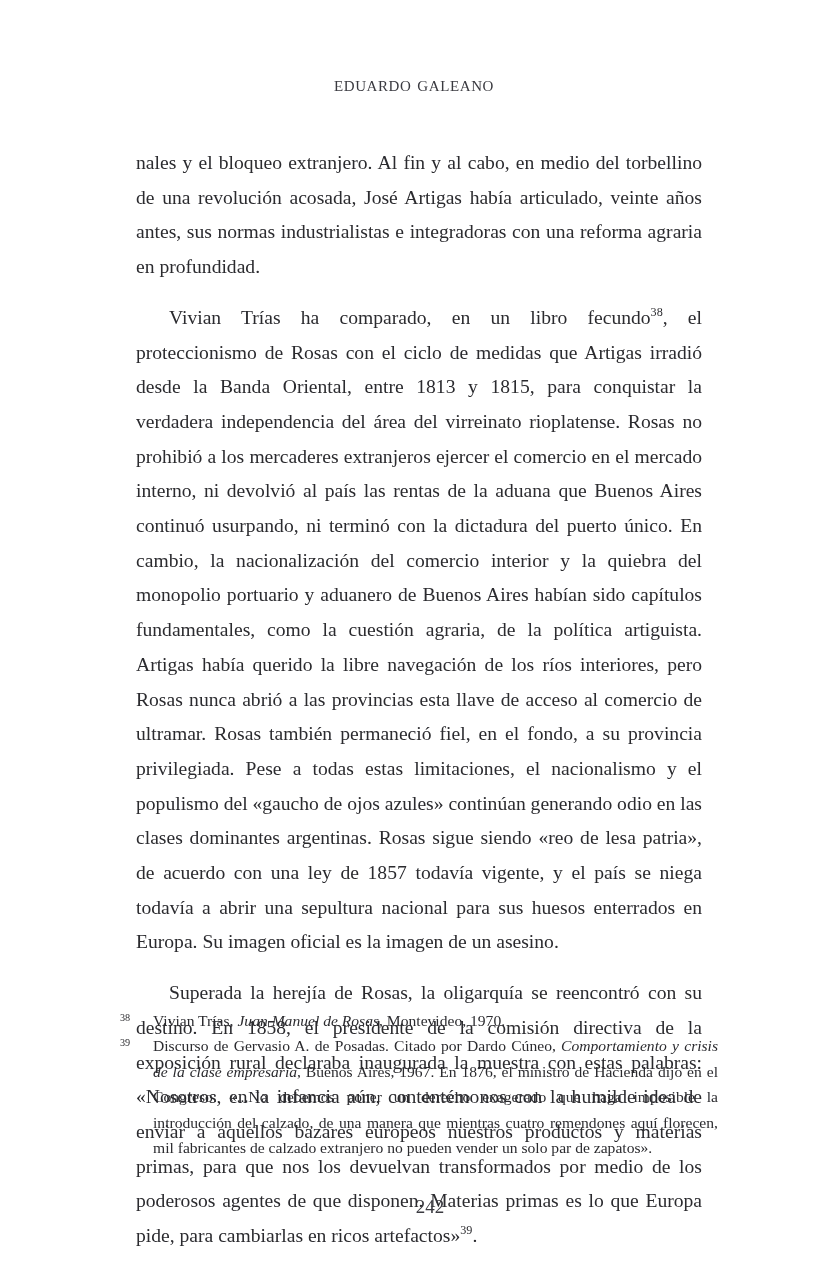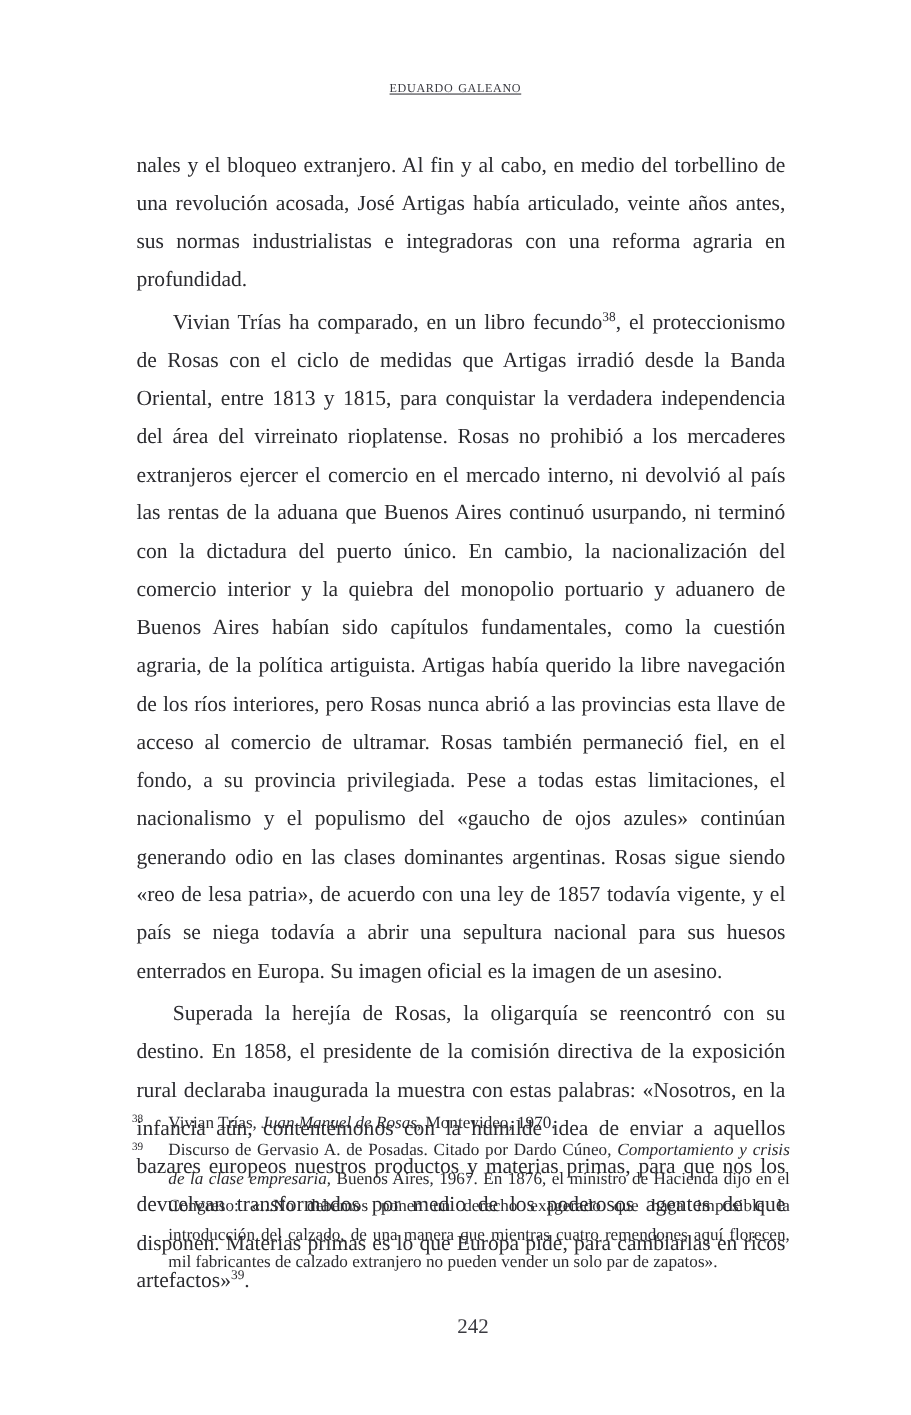--- a/index.html
+++ b/index.html
@@ -24,39 +24,38 @@
     box-sizing: border-box;
   }
 
   
   .running-head {
     position: absolute;
     left: 0;
     top: 72px;
     width: 828px;
     text-align: center;
-    font-size: 15px;
+    font-size: 21px;
     letter-spacing: 0.6px;
     color: #3a3a40;
     font-variant: small-caps;
     text-transform: lowercase;
-    text-decoration: underline;
   }
   .running-head::first-letter { }
 
   
   .textblock {
     position: absolute;
     left: 120px;
     top: 130px;
     width: 598px;
   }
 
   p.para {
-    margin: 4px;
+    margin: 16px;
     font-size: 19.6px;
     line-height: 34.7px;
     text-align: justify;
     text-justify: inter-word;
     -webkit-hyphens: none;
     hyphens: none;
     color: #2b2b2f;
   }
   p.para.indent {
     text-indent: 33px;

